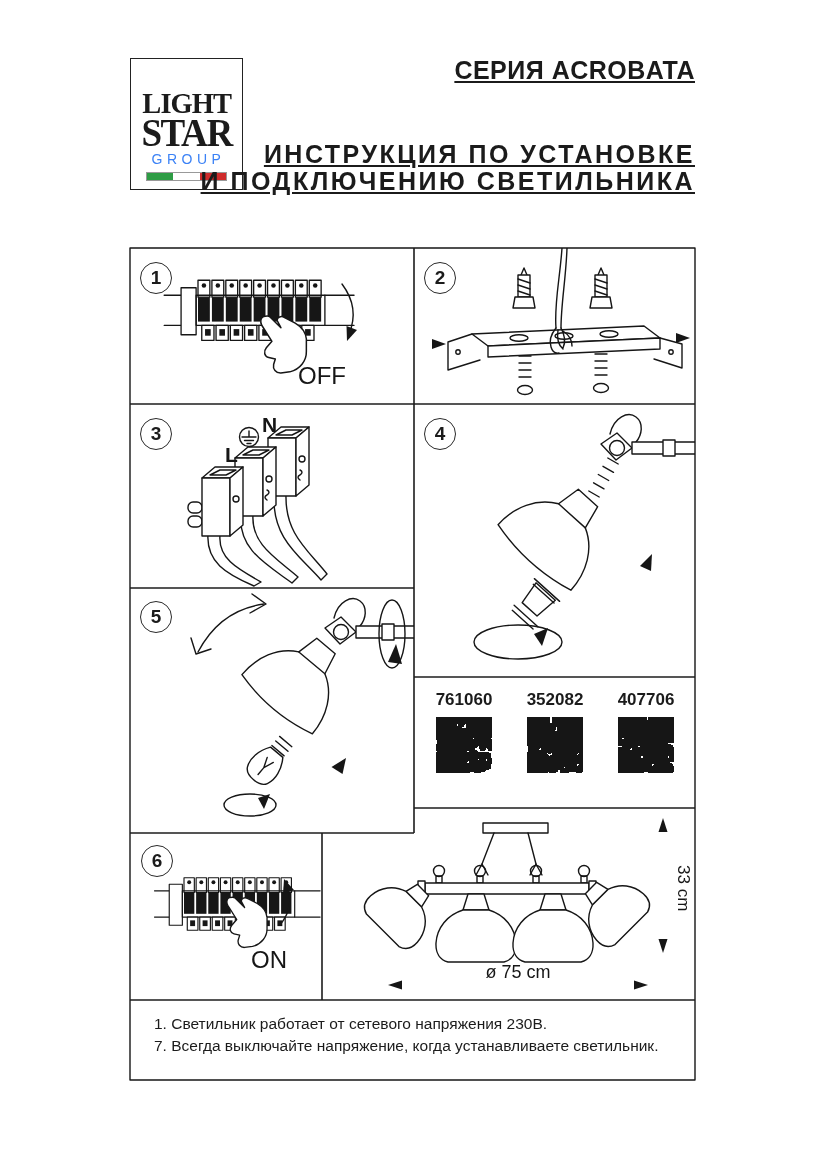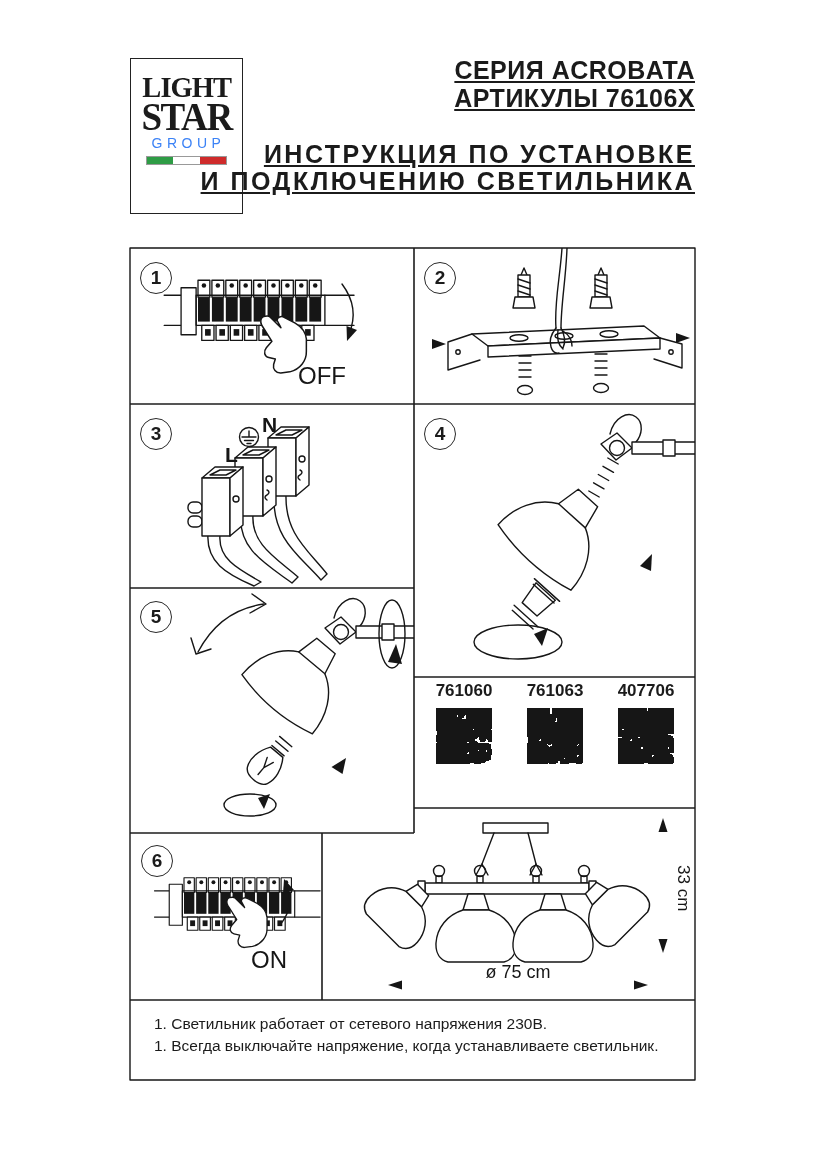--- a/index.html
+++ b/index.html
@@ -1,63 +1,62 @@
 <!DOCTYPE html>
 <html><head>
 <meta charset="utf-8">
 <style>
   html,body{margin:0;padding:0;background:#fff;}
   body{width:826px;height:1169px;position:relative;font-family:"Liberation Sans",sans-serif;color:#1b1b1b;overflow:hidden;}
   .abs{position:absolute;}
 
   
-  .logo-box{left:130px;top:58px;width:113px;height:156px;border:1.5px solid #222;box-sizing:border-box;
-            display:flex;flex-direction:column;align-items:center;padding-top:14px;}
+  .logo-box{left:130px;top:58px;width:113px;height:132px;border:1.5px solid #222;box-sizing:border-box;
+            display:flex;flex-direction:column;align-items:center;padding-top:30px;}
   .logo-l1{font-family:"Liberation Serif",serif;font-weight:bold;font-size:30px;line-height:27px;letter-spacing:-1px;transform:scaleX(.95);}
   .logo-l2{font-family:"Liberation Serif",serif;font-weight:bold;font-size:39px;line-height:33px;letter-spacing:-1.5px;transform:scaleX(.95);}
   .logo-l3{font-size:14px;line-height:17px;letter-spacing:4.5px;text-indent:4px;color:#3b82f6;margin-top:2px;}
   .flag{width:79px;height:7px;margin-top:4px;border:1px solid #999;box-sizing:content-box;display:flex;}
   .flag>div{flex:1;height:100%;}
 
   
   .hdr{right:131px;text-align:right;font-weight:bold;white-space:nowrap;text-decoration:underline;}
   .hdr-top{top:56px;font-size:25px;line-height:28px;letter-spacing:.5px;}
   .hdr-sub{top:141px;font-size:25px;line-height:27px;letter-spacing:2.5px;}
 
   
   svg{display:block;}
   svg .ln, svg path, svg rect, svg circle, svg ellipse, svg polygon, svg polyline{stroke:#161616;stroke-width:1.4;fill:none;stroke-linecap:round;stroke-linejoin:round;}
   svg .f{fill:#161616;stroke:none;}
   svg .wf{fill:#fff;}
   svg text{stroke:none;fill:#161616;font-family:"Liberation Sans",sans-serif;}
   svg .hand{fill:#fff;stroke:#161616;stroke-width:1.5;}
   .stepnum{width:32px;height:32px;border:1.7px solid #2a2a2a;border-radius:50%;box-sizing:border-box;
            display:flex;align-items:center;justify-content:center;font-size:19px;font-weight:bold;background:#fff;z-index:3;}
-  .qr-panel{left:415px;top:678px;width:280px;height:130px;display:flex;justify-content:center;gap:25px;padding-top:3px;box-sizing:border-box;}
+  .qr-panel{left:415px;top:678px;width:280px;height:130px;display:flex;justify-content:center;gap:25px;padding-top:12px;box-sizing:border-box;}
   .qr-col{display:flex;flex-direction:column;align-items:center;width:66px;}
   .qr-label{font-size:17px;font-weight:bold;line-height:20px;margin-bottom:7px;}
   .notes{left:130px;top:1000px;width:565px;height:100px;box-sizing:border-box;padding:13px 6px 0 24px;font-size:15.5px;line-height:22px;}
 </style>
 </head>
 <body>
 
 <div class="abs logo-box">
   <div class="logo-l1">LIGHT</div>
   <div class="logo-l2">STAR</div>
   <div class="logo-l3">GROUP</div>
   <div class="flag">
     <div style="background: rgb(46, 156, 69);"></div>
     <div style="background: rgb(255, 255, 255);"></div>
     <div style="background: rgb(207, 43, 43);"></div>
   </div>
 </div>
 
 <div class="abs hdr hdr-top">
   <div>СЕРИЯ ACROBATA</div>
-  <div>АРТИКУЛЫ 76106X</div>
 </div>
 <div class="abs hdr hdr-sub">
   <div>ИНСТРУКЦИЯ ПО УСТАНОВКЕ</div>
   <div>И ПОДКЛЮЧЕНИЮ СВЕТИЛЬНИКА</div>
 </div>
 
 <svg class="abs" style="left:0;top:0" width="826" height="1169">
   <g stroke="#1c1c1c" stroke-width="1.6" fill="none">
     <rect x="130" y="248" width="565" height="832"></rect>
     <line x1="414" y1="248" x2="414" y2="833"></line>
@@ -587,21 +586,21 @@
         <rect x="5" y="20" width="1" height="1" fill="#141414" stroke="none"></rect>
         <rect x="6" y="20" width="1" height="1" fill="#141414" stroke="none"></rect>
         <rect x="7" y="20" width="1" height="1" fill="#141414" stroke="none"></rect>
         <rect x="9" y="20" width="1" height="1" fill="#141414" stroke="none"></rect>
         <rect x="10" y="20" width="1" height="1" fill="#141414" stroke="none"></rect>
         <rect x="11" y="20" width="1" height="1" fill="#141414" stroke="none"></rect>
         <rect x="15" y="20" width="1" height="1" fill="#141414" stroke="none"></rect>
       </svg>
   </div>
   <div class="qr-col">
-    <div class="qr-label">761063</div>
+    <div class="qr-label">352082</div>
     <svg viewBox="0 0 21 21" width="56" height="56" shape-rendering="crispEdges">
         <rect x="0" y="0" width="1" height="1" fill="#141414" stroke="none"></rect>
         <rect x="1" y="0" width="1" height="1" fill="#141414" stroke="none"></rect>
         <rect x="2" y="0" width="1" height="1" fill="#141414" stroke="none"></rect>
         <rect x="3" y="0" width="1" height="1" fill="#141414" stroke="none"></rect>
         <rect x="4" y="0" width="1" height="1" fill="#141414" stroke="none"></rect>
         <rect x="5" y="0" width="1" height="1" fill="#141414" stroke="none"></rect>
         <rect x="6" y="0" width="1" height="1" fill="#141414" stroke="none"></rect>
         <rect x="7" y="0" width="1" height="1" fill="#141414" stroke="none"></rect>
         <rect x="10" y="0" width="1" height="1" fill="#141414" stroke="none"></rect>
@@ -1137,14 +1136,14 @@
   <g>
     <line x1="341" y1="14" x2="341" y2="145"></line>
     <polygon class="f" points="341,12 336.5,26 345.5,26"></polygon>
     <polygon class="f" points="341,147 336.5,133 345.5,133"></polygon>
   </g>
   <text transform="rotate(90 356,59)" x="356" y="59" font-size="17">33 cm</text>
 </svg>
 
 <div class="abs notes">
   <div>1. Светильник работает от сетевого напряжения 230В.</div>
-  <div>1. Всегда выключайте напряжение, когда устанавливаете светильник.</div>
+  <div>7. Всегда выключайте напряжение, когда устанавливаете светильник.</div>
 </div>
 
 </body></html>

